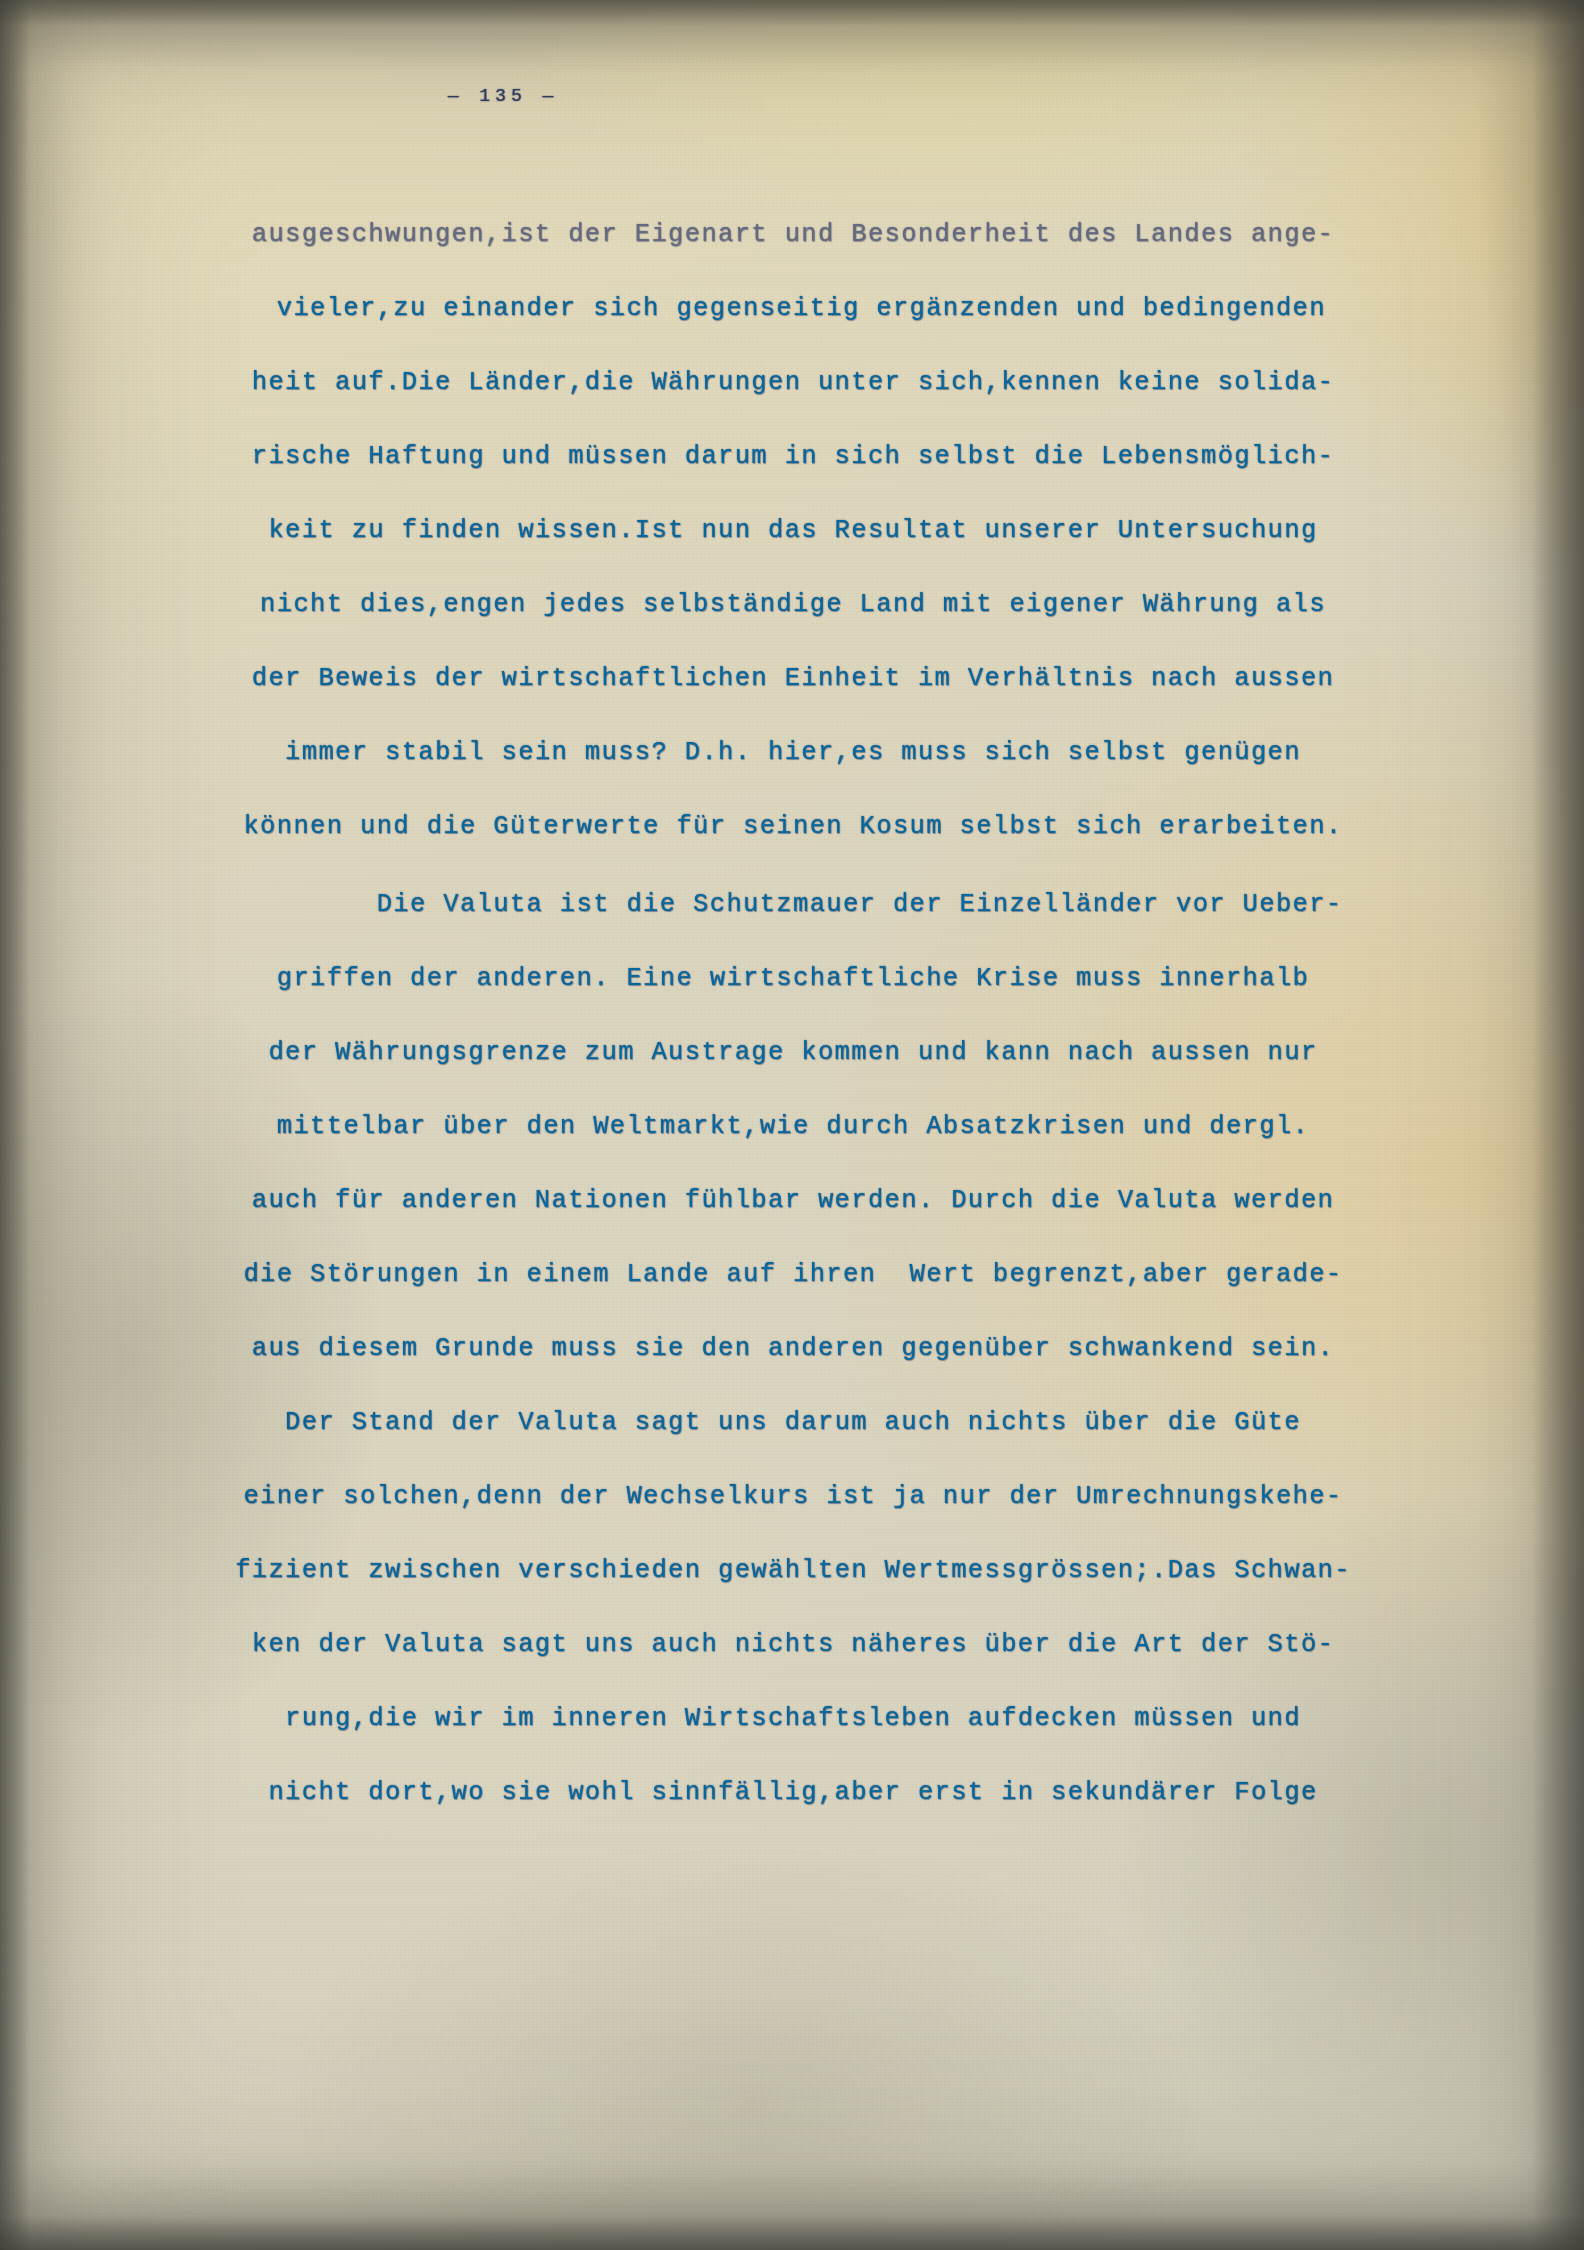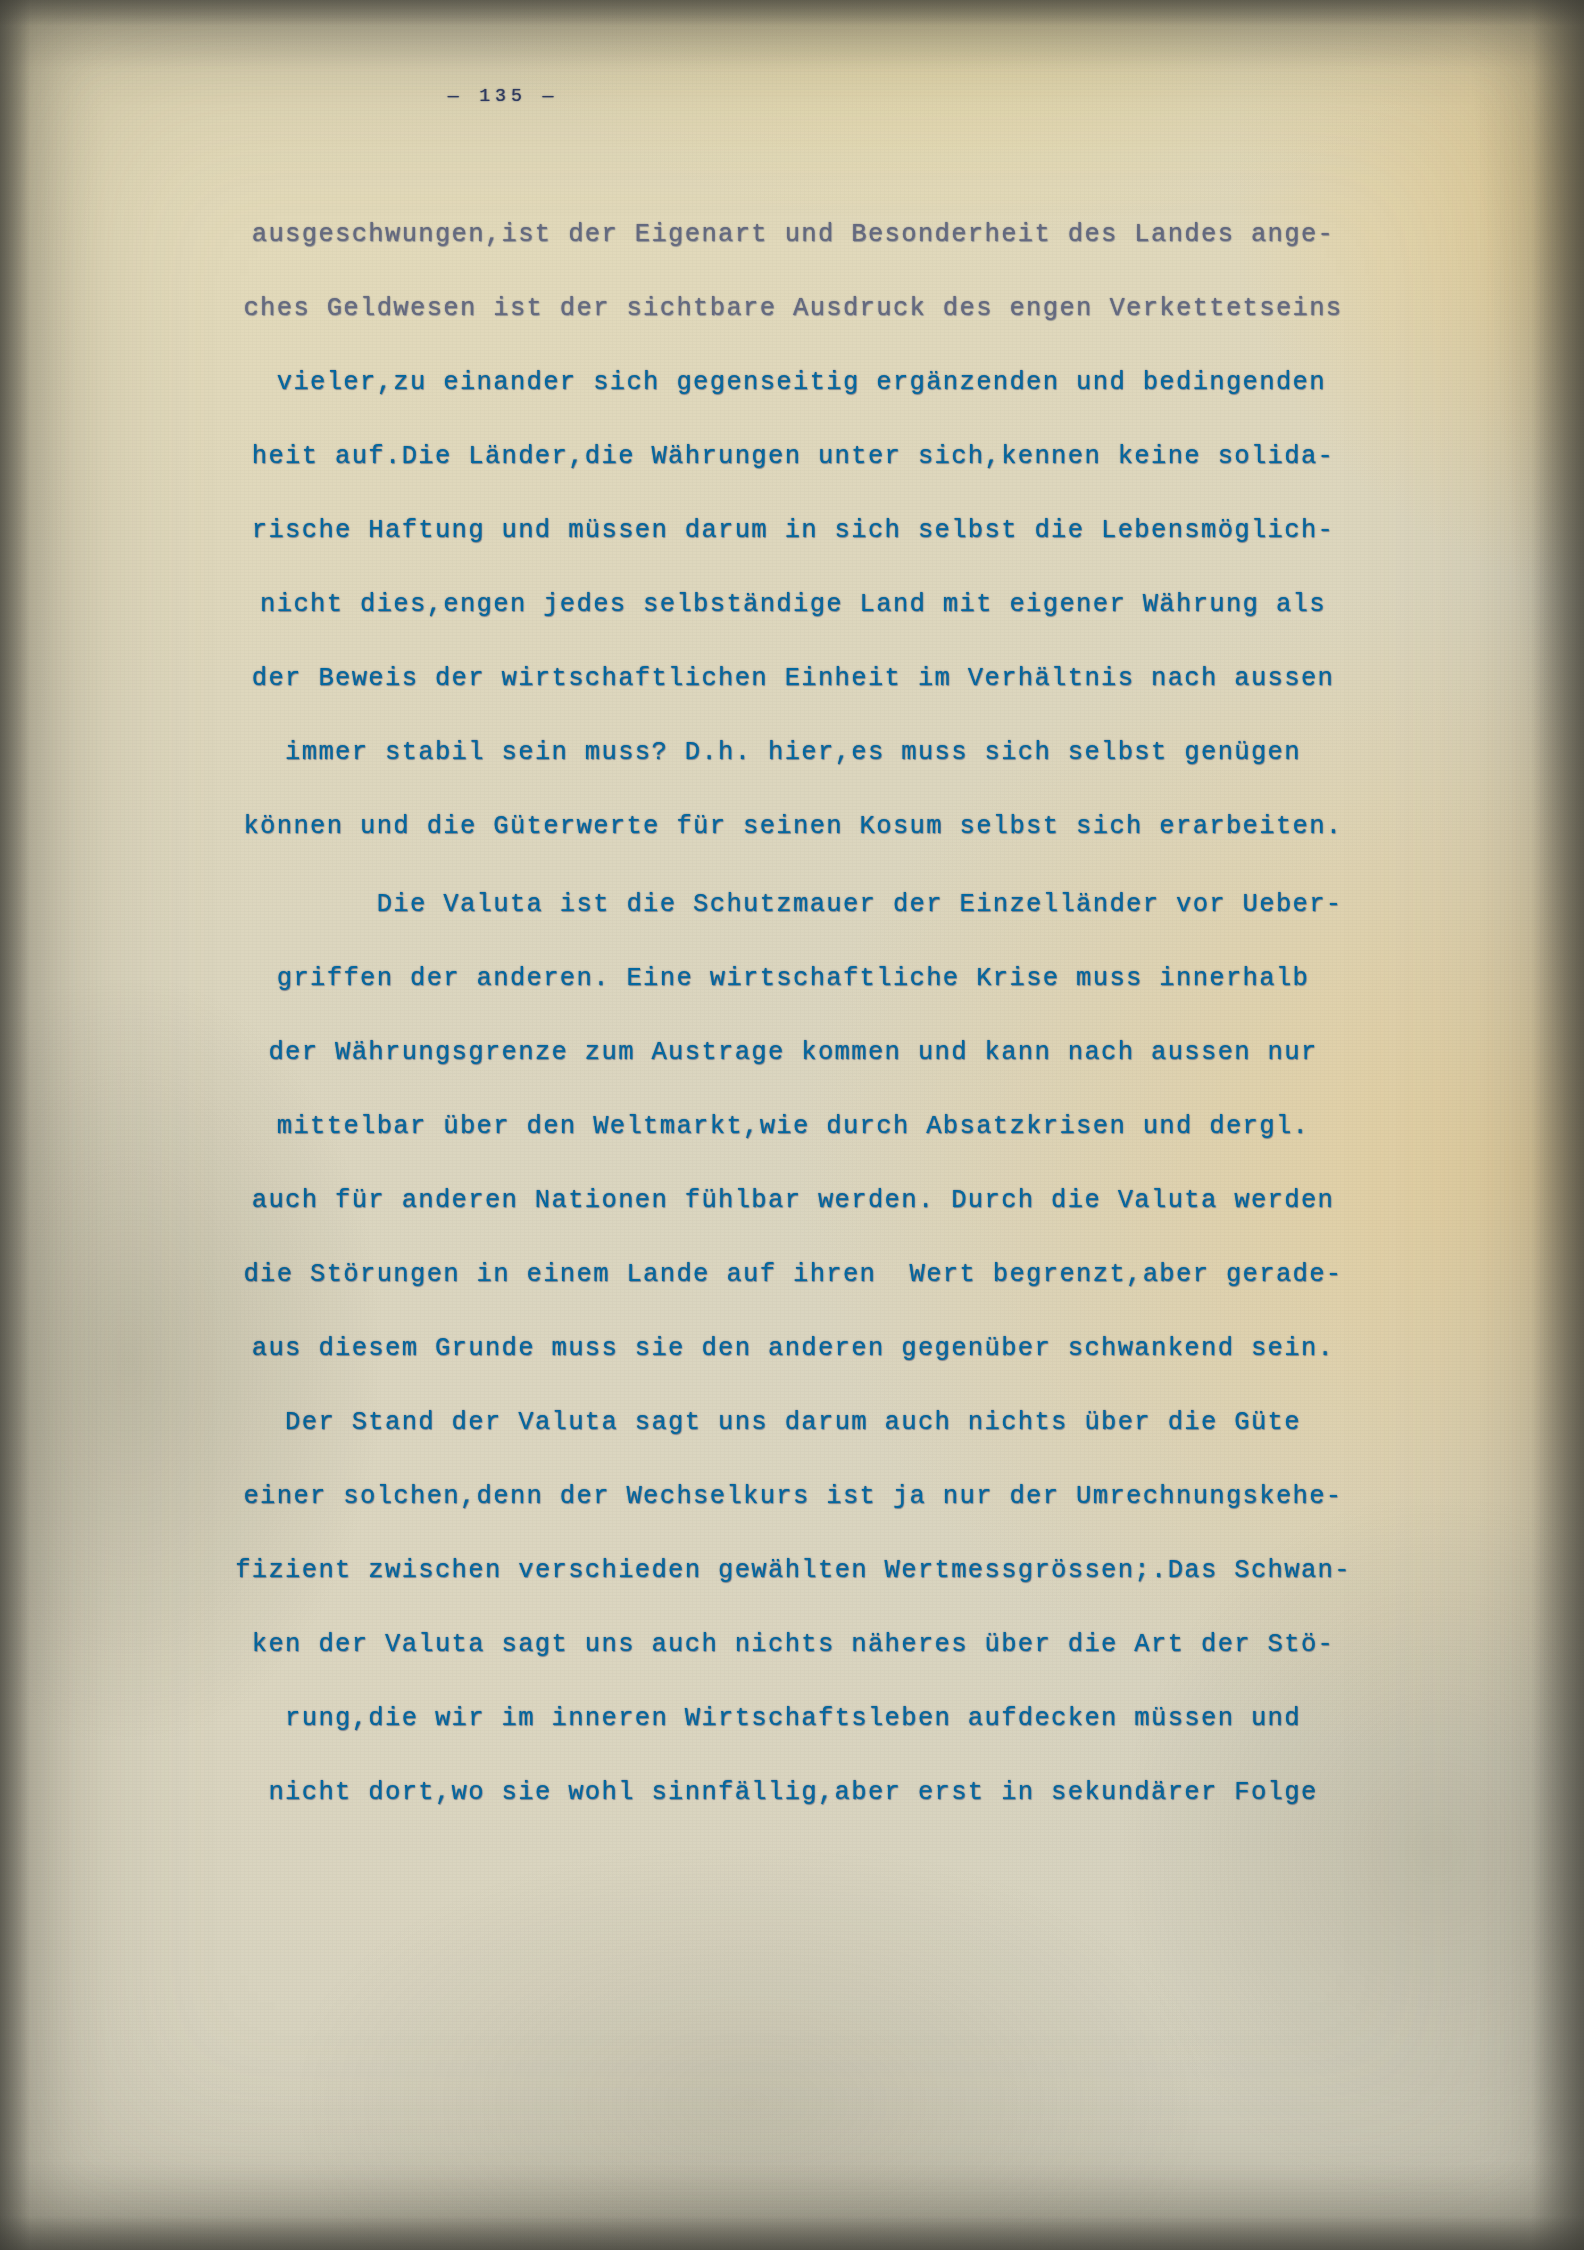--- a/index.html
+++ b/index.html
@@ -151,24 +151,24 @@
 
 <div class="page">
   <div class="paper-base"></div>
   <div class="paper-tone"></div>
 
   <div class="content">
     <div class="folio">—  135  —</div>
 
     <div class="body-block">
       <div class="line faded">ausgeschwungen,ist der Eigenart und Besonderheit des Landes ange-</div>
-      <div class="line faded">ches Geldwesen ist der sichtbare Ausdruck des engen Verkettetseins</div>
       <div class="line"> vieler,zu einander sich gegenseitig ergänzenden und bedingenden</div>
       <div class="line">heit auf.Die Länder,die Währungen unter sich,kennen keine solida-</div>
       <div class="line">rische Haftung und müssen darum in sich selbst die Lebensmöglich-</div>
+      <div class="line">keit zu finden wissen.Ist nun das Resultat unserer Untersuchung</div>
       <div class="line">nicht dies,engen jedes selbständige Land mit eigener Währung als</div>
       <div class="line">der Beweis der wirtschaftlichen Einheit im Verhältnis nach aussen</div>
       <div class="line">immer stabil sein muss? D.h. hier,es muss sich selbst genügen</div>
       <div class="line">können und die Güterwerte für seinen Kosum selbst sich erarbeiten.</div>
 
       <div class="gap"></div>
 
       <div class="line indent">        Die Valuta ist die Schutzmauer der Einzelländer vor Ueber-</div>
       <div class="line">griffen der anderen. Eine wirtschaftliche Krise muss innerhalb</div>
       <div class="line">der Währungsgrenze zum Austrage kommen und kann nach aussen nur</div>

